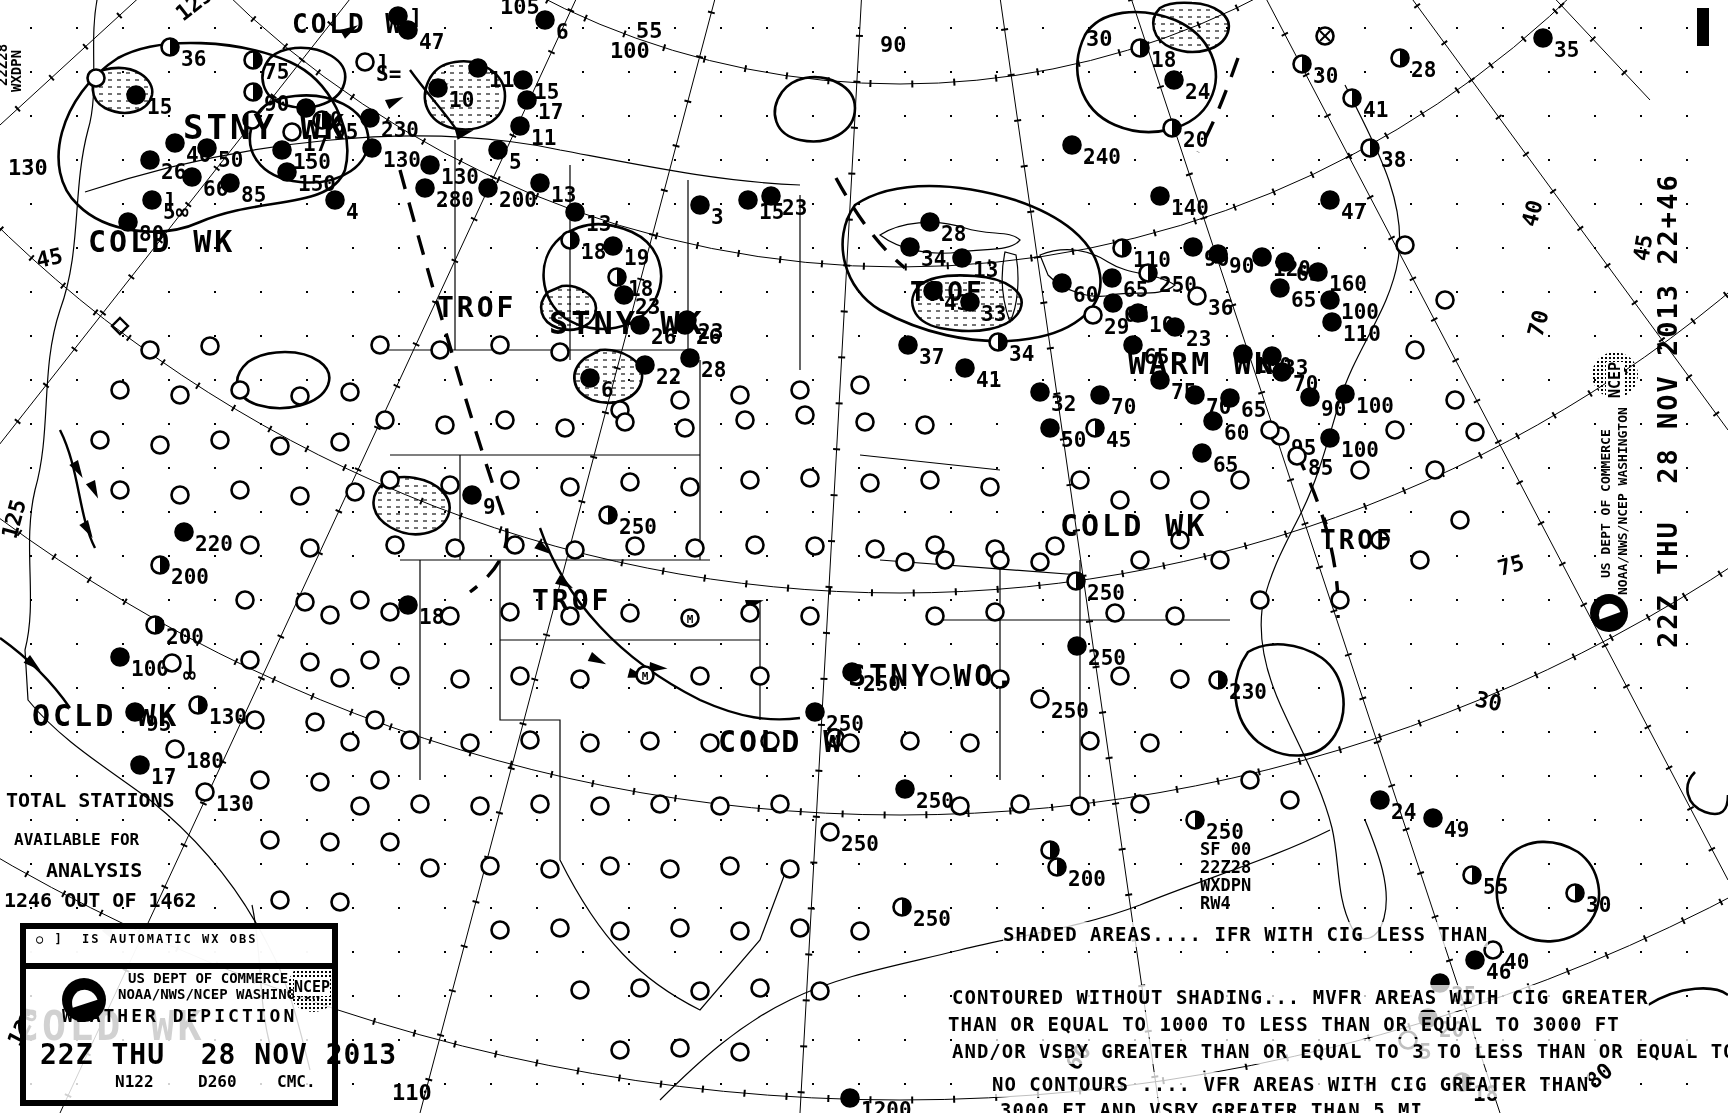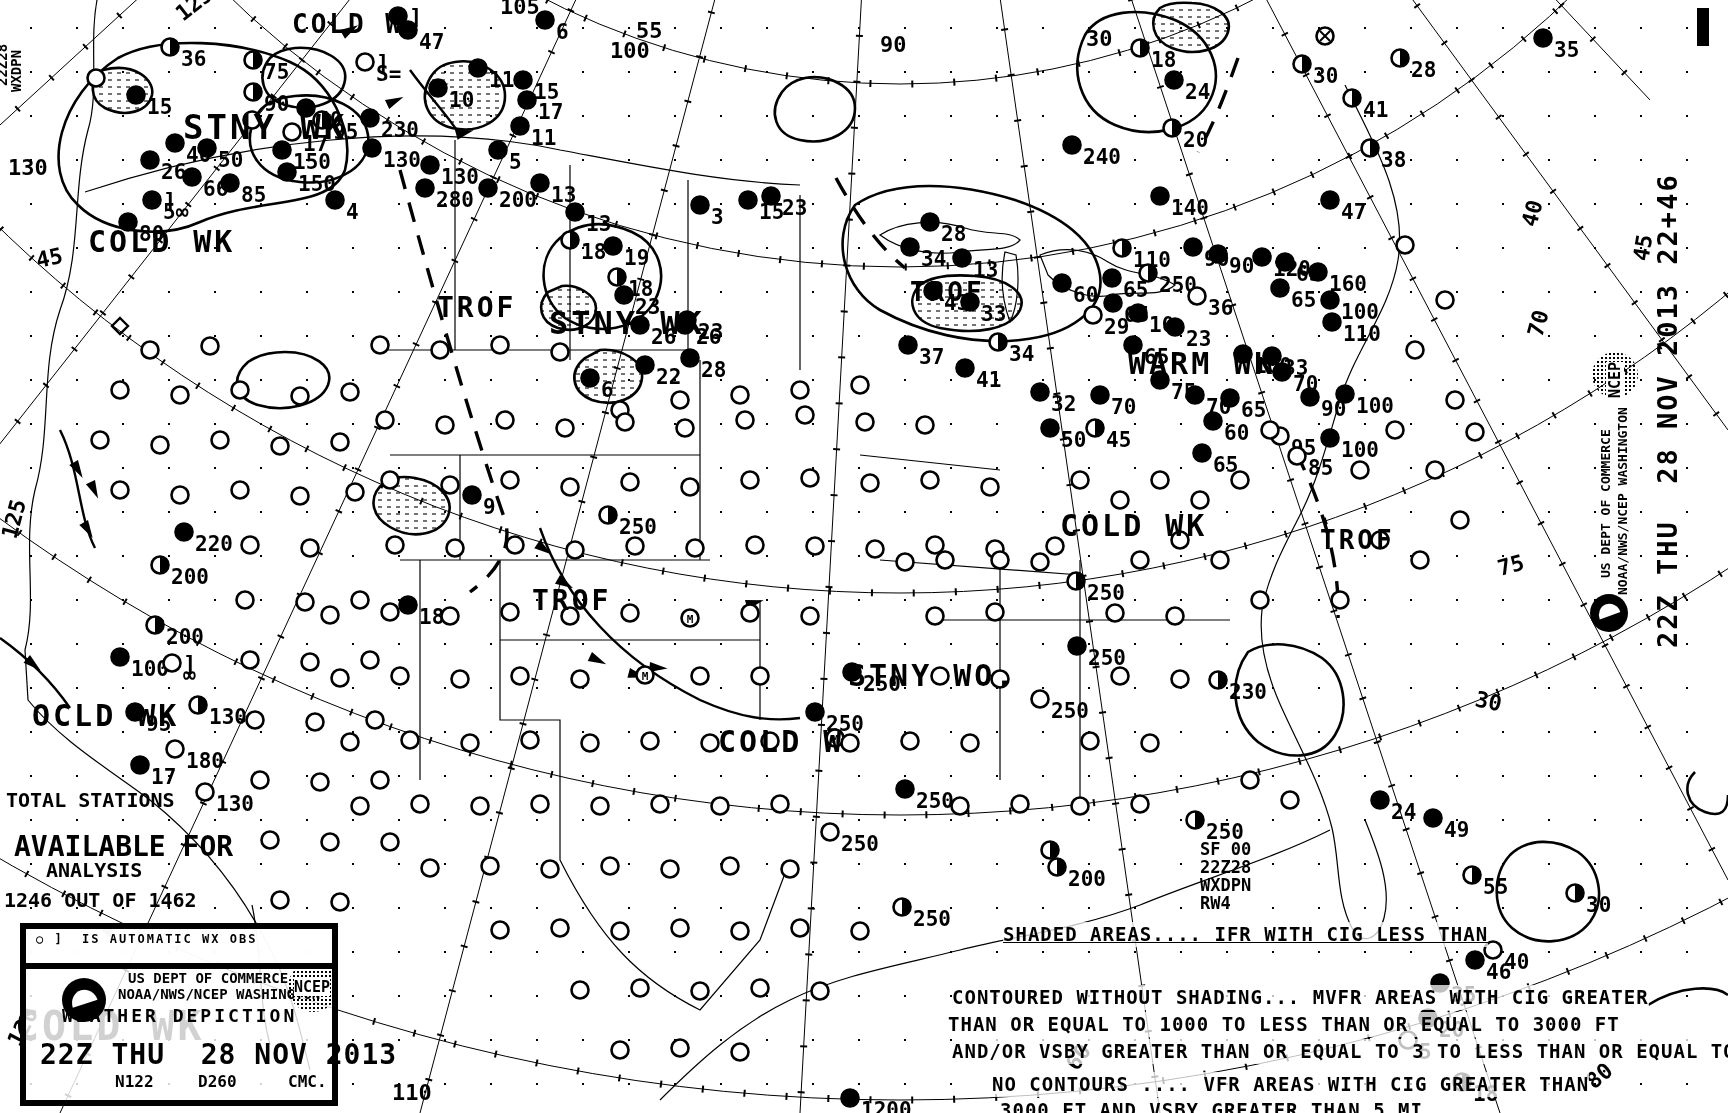--- a/index.html
+++ b/index.html
@@ -944,46 +944,46 @@
         <text x="0" y="0" font-size="22" font-weight="bold" fill="#000" transform="translate(1474,706) rotate(12)" font-family="DejaVu Sans Mono, monospace">30</text>
         <text x="0" y="0" font-size="22" font-weight="bold" fill="#000" transform="translate(1077,1072) rotate(-55)" font-family="DejaVu Sans Mono, monospace">60</text>
         <text x="0" y="0" font-size="22" font-weight="bold" fill="#000" transform="translate(1594,1090) rotate(-40)" font-family="DejaVu Sans Mono, monospace">80</text>
       </g>
     <g id="g-stamps"></g>
 
     <rect x="1697" y="8" width="12" height="38" fill="#000"></rect>
   </svg>
 
   <div class="abs b" style="left:6px;top:788px;font-size:20px;">TOTAL STATIONS</div>
-  <div class="abs b" style="left:14px;top:830px;font-size:28px;">AVAILABLE FOR</div>
+  <div class="abs b" style="left:14px;top:830px;font-size:16px;">AVAILABLE FOR</div>
   <div class="abs b" style="left:46px;top:858px;font-size:20px;">ANALYSIS</div>
   <div class="abs b" style="left:4px;top:888px;font-size:20px;">1246 OUT OF 1462</div>
 
   <div class="boxborder" style="left:20px;top:923px;width:306px;height:171px;"></div>
   <div class="boxborder" style="left:20px;top:923px;width:306px;height:34px;"></div>
   <div class="abs b" style="left:36px;top:932px;font-size:12px;letter-spacing:2px;">○ ]  IS AUTOMATIC WX OBS</div>
 
   <div class="abs" style="left:62px;top:978px;width:44px;height:44px;border-radius:50%;background:#000;"></div>
   <div class="abs" style="left:70px;top:990px;width:26px;height:14px;border-radius:50% 50% 0 0/100% 100% 0 0;background:#fff;transform:rotate(-18deg);"></div>
 
   <div class="abs b" style="left:128px;top:970px;font-size:14px;">US DEPT OF COMMERCE</div>
   <div class="abs b" style="left:118px;top:986px;font-size:14px;">NOAA/NWS/NCEP WASHINGTON</div>
 
   <div class="abs" style="left:288px;top:962px;width:50px;height:50px;border-radius:50%;background-image:radial-gradient(#000 0.9px,transparent 1px);background-size:4px 4px;"></div>
   <div class="abs b" style="left:294px;top:978px;font-size:15px;background:#fff;">NCEP</div>
 
   <div class="abs b" style="left:62px;top:1005px;font-size:18px;letter-spacing:3px;">WEATHER DEPICTION</div>
   <div class="abs b" style="left:40px;top:1038px;font-size:28px;letter-spacing:1px;">22Z THU  28 NOV 2013</div>
   <div class="abs b" style="left:80px;top:1072px;font-size:16px;margin-left:35px;">N122</div>
   <div class="abs b" style="left:198px;top:1072px;font-size:16px;">D260</div>
-  <div class="abs b" style="left:288px;top:1072px;font-size:16px;text-align:center;">CMC.</div>
+  <div class="abs b" style="left:277px;top:1072px;font-size:16px;text-align:center;">CMC.</div>
 
   <div class="abs b" style="left:1200px;top:840px;font-size:17px;line-height:18px;text-align:left;"><span>SF 00</span><br><span>22Z28</span><br><span>WXDPN</span><br><span>RW4</span></div>
 
-  <div class="abs legendline" style="left:1003px;top:922px;text-decoration:underline;">SHADED AREAS.... IFR WITH CIG LESS THAN</div>
+  <div class="abs legendline" style="left:1003px;top:922px;">SHADED AREAS.... IFR WITH CIG LESS THAN</div>
   <div class="abs legendline" style="left:952px;top:985px;text-align:center;">CONTOURED WITHOUT SHADING... MVFR AREAS WITH CIG GREATER</div>
   <div class="abs legendline" style="left:948px;top:1012px;">THAN OR EQUAL TO 1000 TO LESS THAN OR EQUAL TO 3000 FT</div>
   <div class="abs legendline" style="left:952px;top:1039px;">AND/OR VSBY GREATER THAN OR EQUAL TO 3 TO LESS THAN OR EQUAL TO 5 MI</div>
   <div class="abs legendline" style="left:992px;top:1072px;">NO CONTOURS .... VFR AREAS WITH CIG GREATER THAN</div>
   <div class="abs legendline" style="left:1000px;top:1098px;">3000 FT AND VSBY GREATER THAN 5 MI</div>
 
   <div class="abs b rot" style="left:1652px;top:648px;font-size:27px;letter-spacing:2px;transform:rotate(-90deg);">22Z THU  28 NOV 2013 22+46</div>
   <div class="abs b rot" style="left:1598px;top:578px;font-size:13px;transform:rotate(-90deg);">US DEPT OF COMMERCE</div>
   <div class="abs b rot" style="left:1615px;top:595px;font-size:13px;transform:rotate(-90deg);">NOAA/NWS/NCEP WASHINGTON</div>
   <div class="abs" style="left:1592px;top:352px;width:46px;height:46px;border-radius:50%;background-image:radial-gradient(#000 0.9px,transparent 1px);background-size:4px 4px;"></div>

